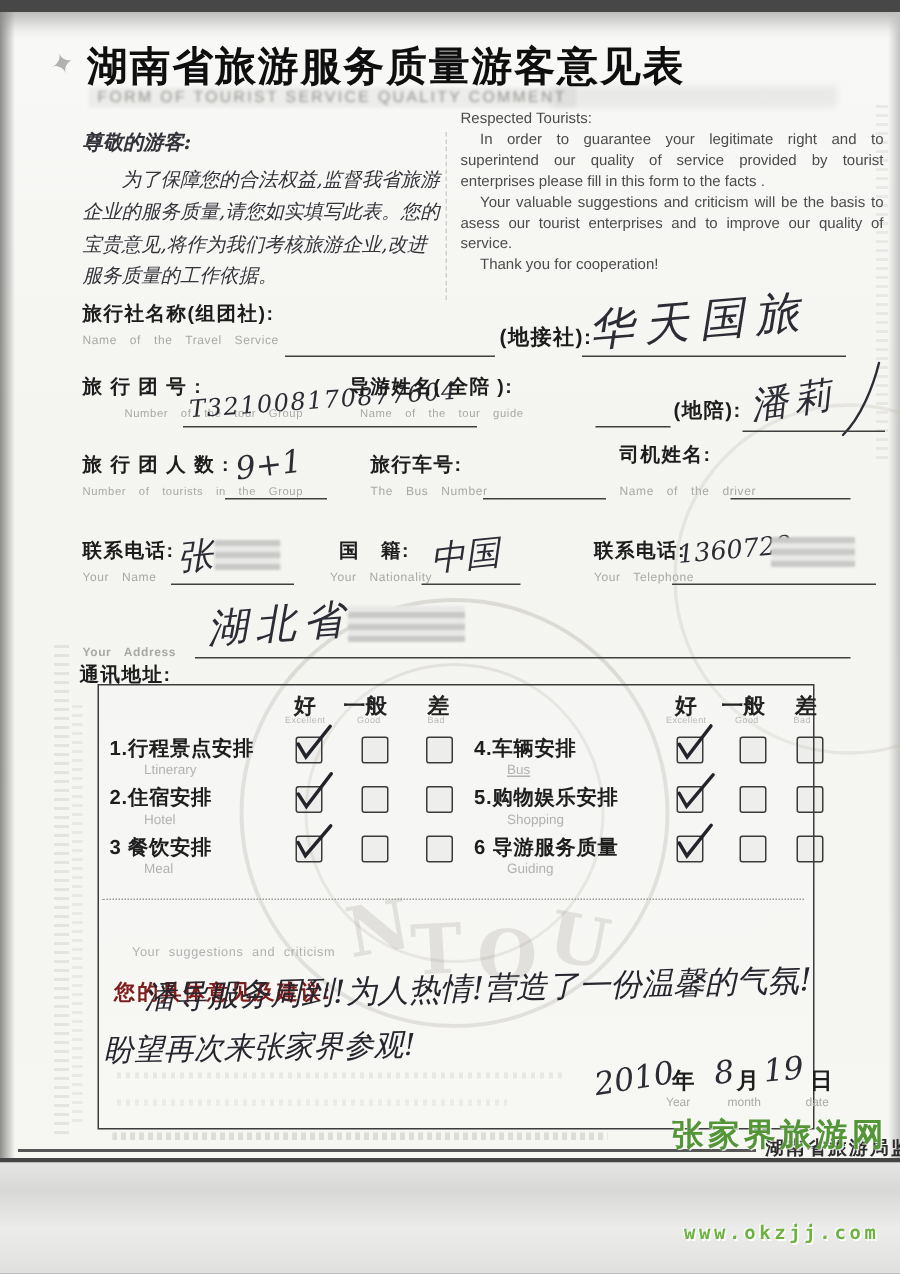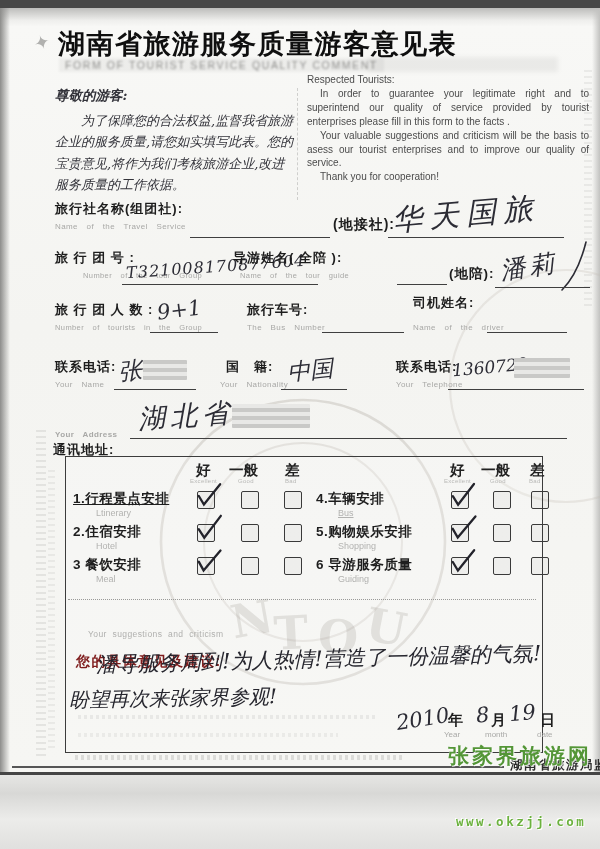--- a/index.html
+++ b/index.html
@@ -177,21 +177,21 @@
     <div class="abs colh" style="left:219px;top:4px;">差</div>
     <div class="abs colh-sub" style="left:219px;top:21px;">Bad</div>
 
     <div class="abs colh" style="left:384px;top:4px;">好</div>
     <div class="abs colh-sub" style="left:378px;top:21px;">Excellent</div>
     <div class="abs colh" style="left:415px;top:4px;">一般</div>
     <div class="abs colh-sub" style="left:424px;top:21px;">Good</div>
     <div class="abs colh" style="left:464px;top:4px;">差</div>
     <div class="abs colh-sub" style="left:463px;top:21px;">Bad</div>
 
-    <div class="abs item" style="left:7px;top:33px;text-decoration:underline;">1.行程景点安排</div>
+    <div class="abs item" style="left:7px;top:33px;">1.行程景点安排</div>
     <div class="abs item-sub" style="left:30px;top:51px;">Ltinerary</div>
     <div class="abs item" style="left:7px;top:66px;">2.住宿安排</div>
     <div class="abs item-sub" style="left:30px;top:84px;">Hotel</div>
     <div class="abs item" style="left:7px;top:99px;">3 餐饮安排</div>
     <div class="abs item-sub" style="left:30px;top:117px;">Meal</div>
 
     <div class="abs item" style="left:250px;top:33px;">4.车辆安排</div>
     <div class="abs item-sub" style="left:272px;top:51px;text-decoration:underline;">Bus</div>
     <div class="abs item" style="left:250px;top:66px;">5.购物娱乐安排</div>
     <div class="abs item-sub" style="left:272px;top:84px;">Shopping</div>

